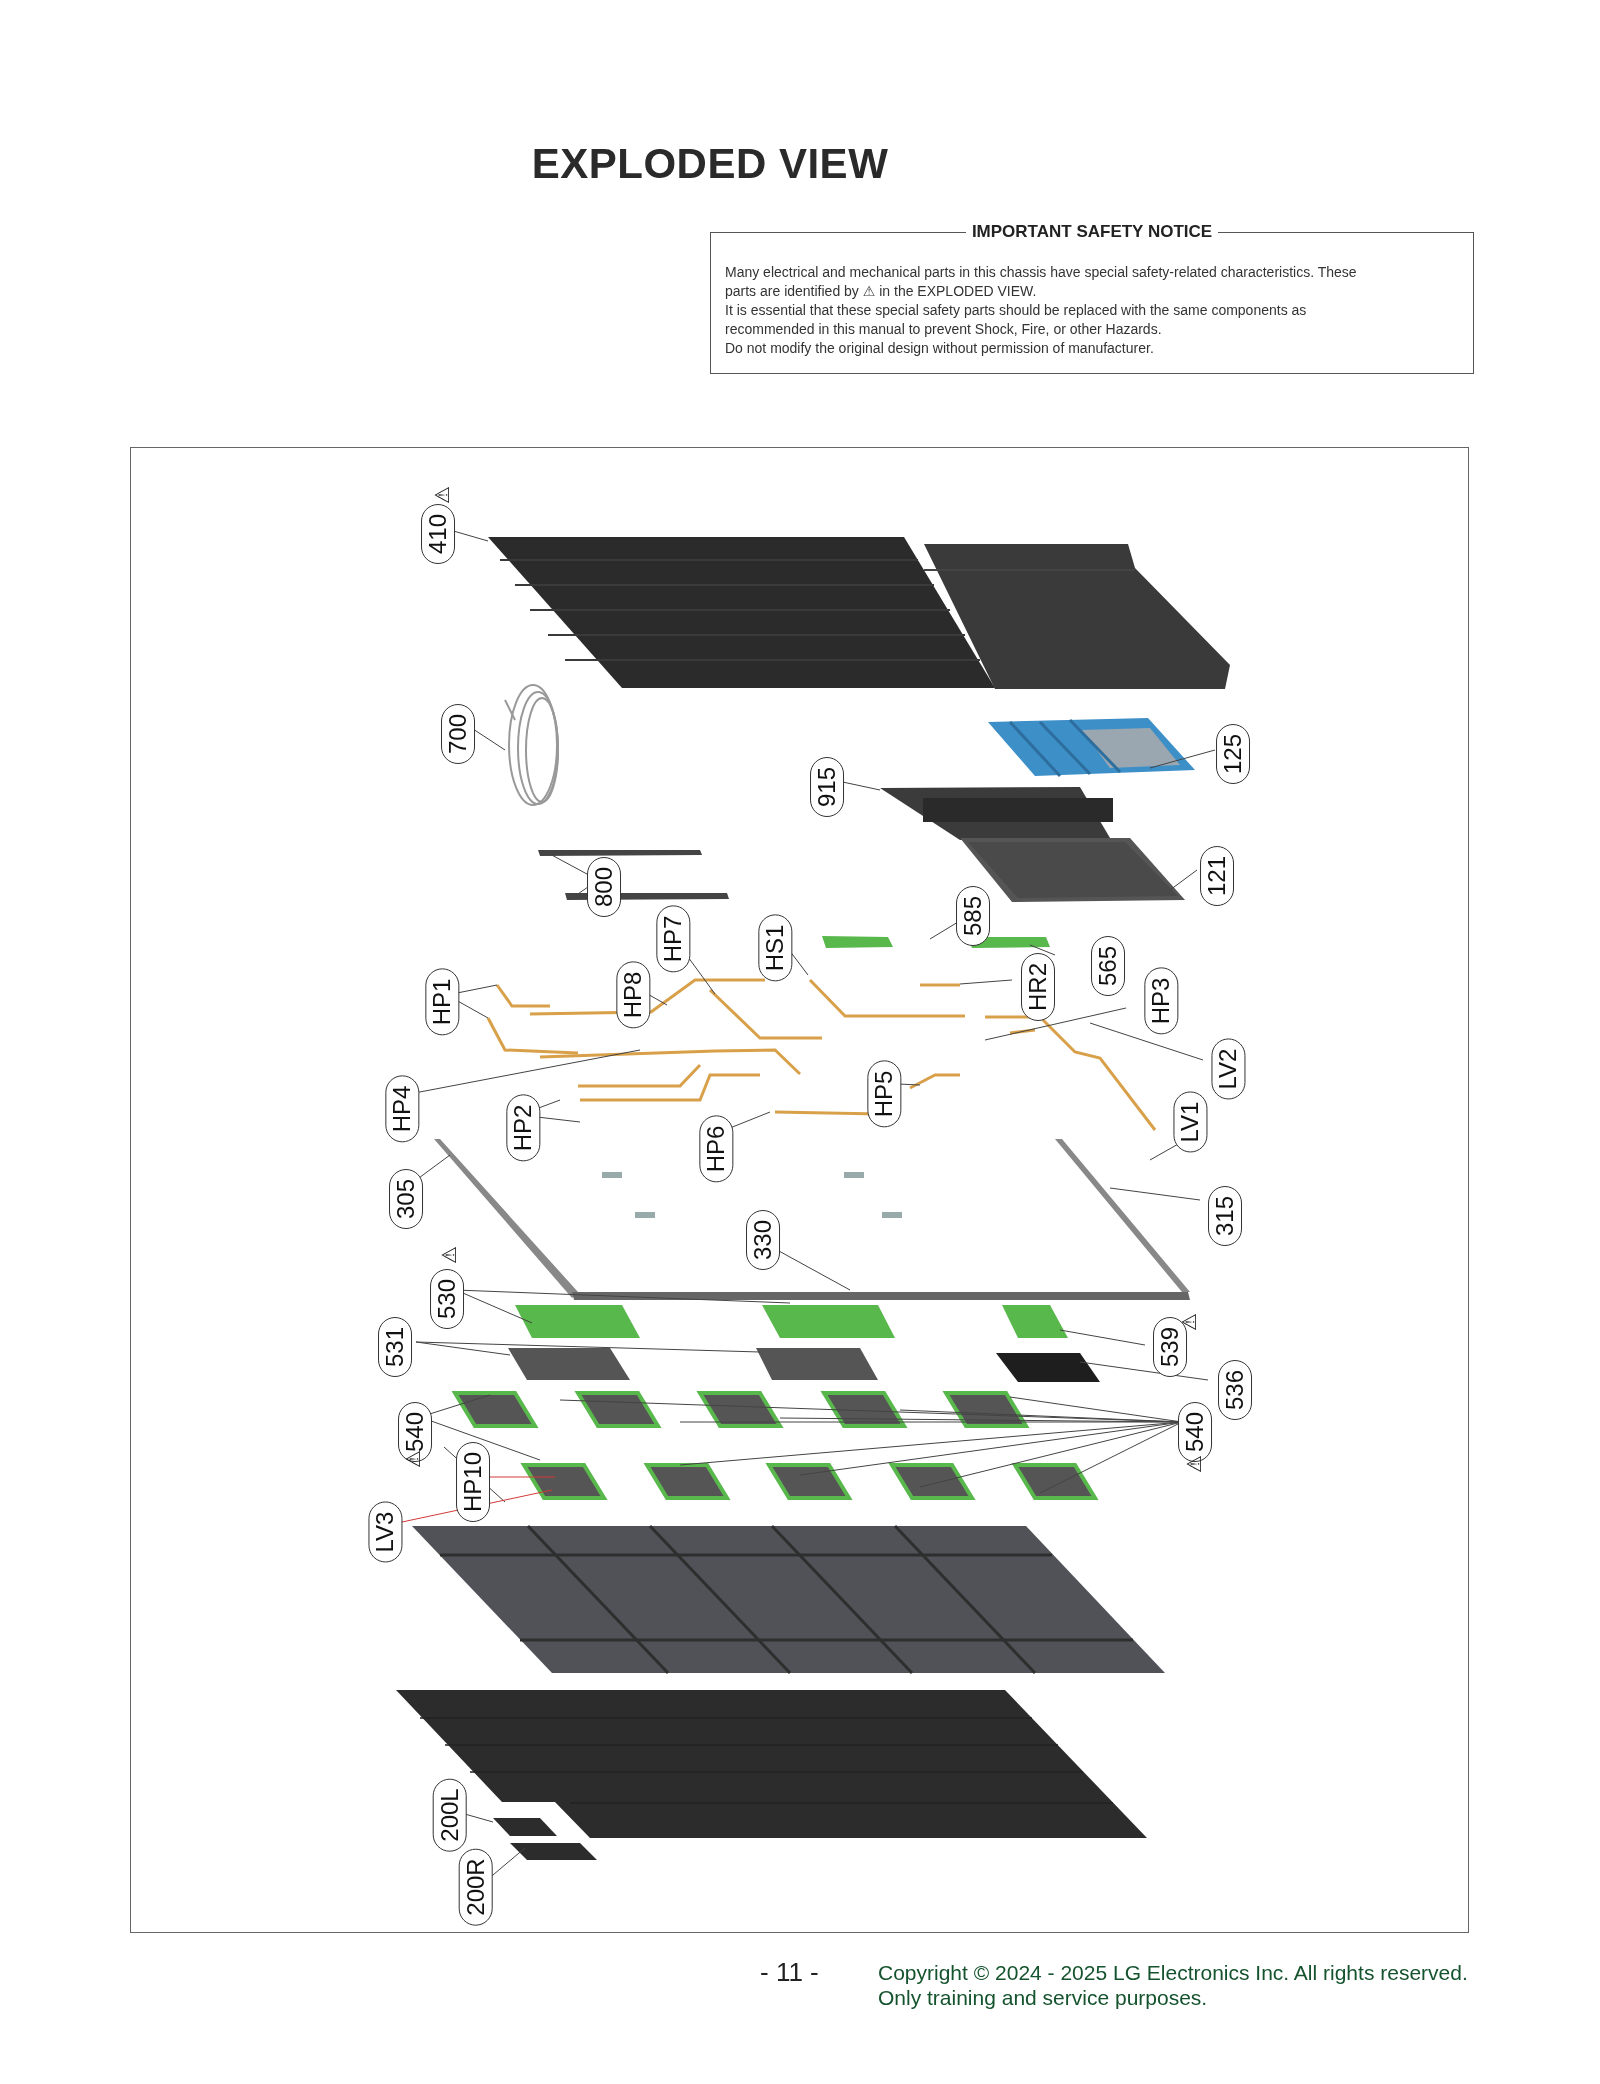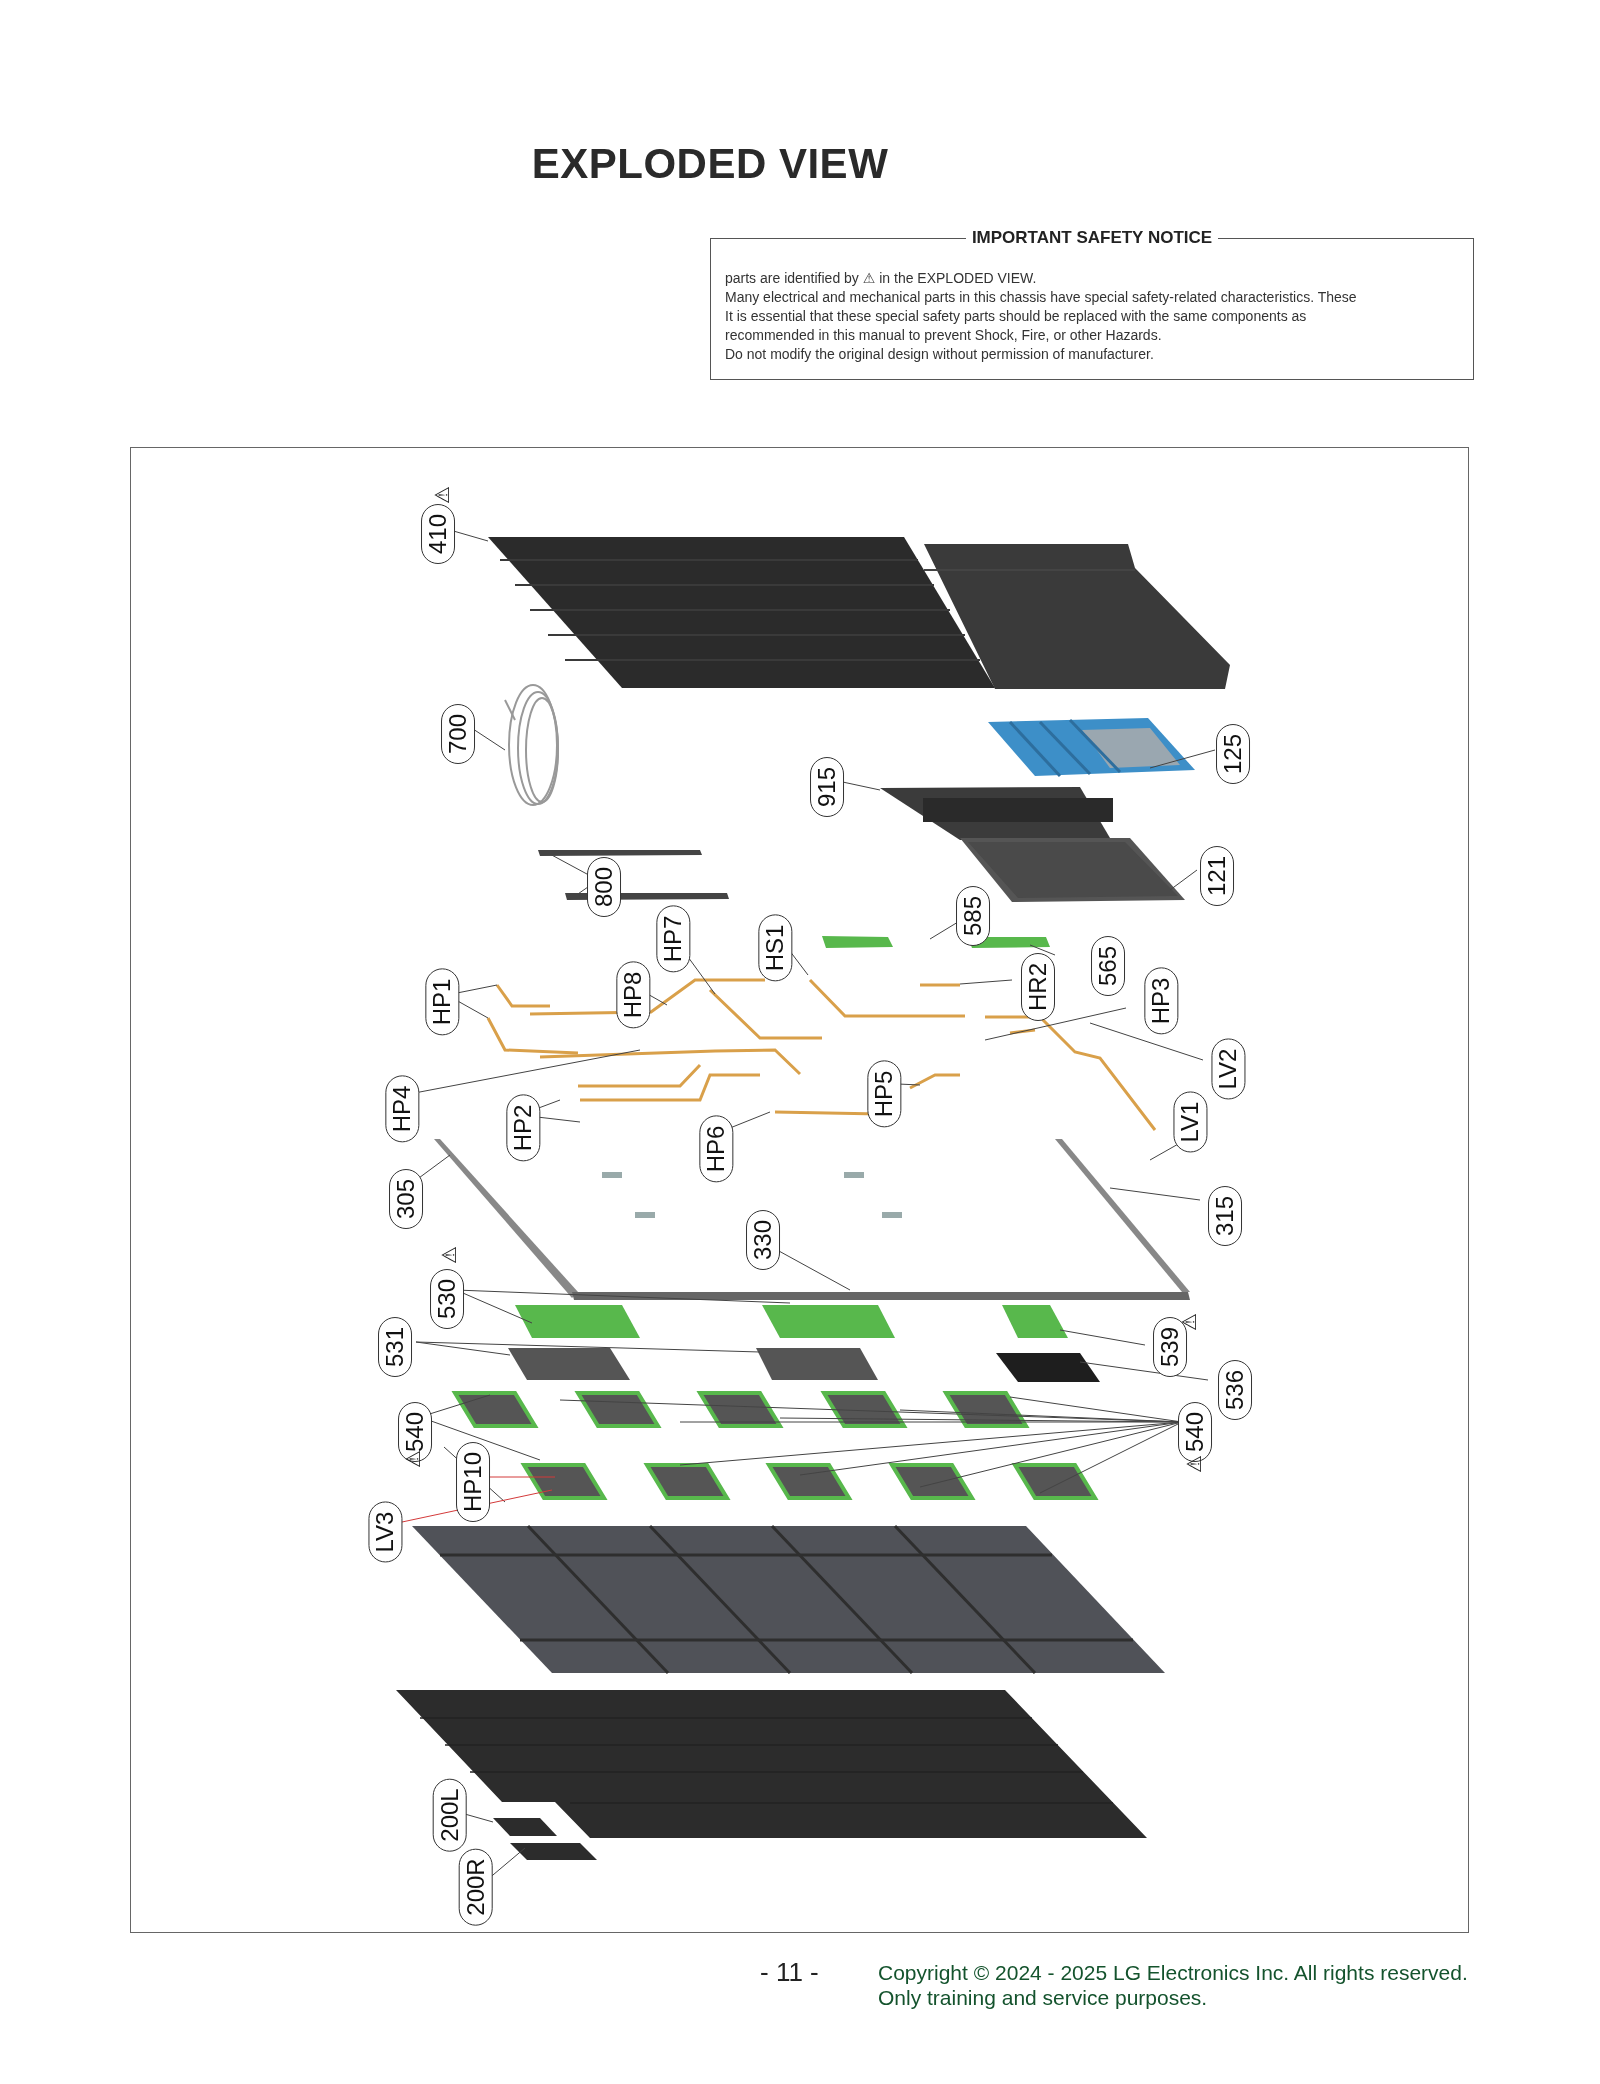--- a/index.html
+++ b/index.html
@@ -1,39 +1,39 @@
 <!DOCTYPE html>
 <html><head>
 <meta charset="utf-8">
 <style>
   html,body{margin:0;padding:0;background:#fff;}
   body{width:1600px;height:2084px;position:relative;overflow:hidden;font-family:"Liberation Sans",sans-serif;color:#222;}
   .title{position:absolute;left:0;width:1420px;top:140px;text-align:center;font-size:42px;font-weight:bold;color:#2a2a2a;letter-spacing:0.5px;}
-  .notice{position:absolute;left:710px;top:238px;width:764px;height:142px;border:1.5px solid #555;box-sizing:border-box;}
+  .notice{position:absolute;left:710px;top:232px;width:764px;height:142px;border:1.5px solid #555;box-sizing:border-box;}
   .notice-head{position:absolute;top:-11px;left:0;width:100%;text-align:center;}
   .notice-head span{background:#fff;padding:0 6px;font-weight:bold;font-size:17px;color:#222;}
   .notice-body{position:absolute;left:14px;right:14px;top:30px;font-size:14px;line-height:19px;color:#333;text-align:justify;}
   .notice-body p{margin:0;}
   .frame{position:absolute;left:130px;top:447px;width:1339px;height:1486px;border:1.5px solid #666;box-sizing:border-box;}
   svg.diagram{position:absolute;left:0;top:0;width:1600px;height:2084px;}
   .callout{position:absolute;transform:rotate(-90deg);transform-origin:center center;border:1.3px solid #333;border-radius:20px;background:#fff;font-size:24px;padding:3px 9px;line-height:26px;white-space:nowrap;color:#111;}
   .warn{position:absolute;transform:rotate(-90deg);font-size:20px;color:#222;}
   .page-num{position:absolute;left:760px;top:1957px;font-size:26px;color:#222;}
   .copyright{position:absolute;left:878px;top:1960px;font-size:21px;line-height:25px;color:#14532d;}
 </style>
 </head>
 <body>
 
 <div class="title">EXPLODED VIEW</div>
 
 <div class="notice">
   <div class="notice-head"><span>IMPORTANT SAFETY NOTICE</span></div>
   <div class="notice-body">
+    <p>Many electrical and mechanical parts in this chassis have special safety-related characteristics. These</p>
     <p><span>parts are identified by</span> <span>⚠</span> <span>in the EXPLODED VIEW.</span></p>
-    <p>Many electrical and mechanical parts in this chassis have special safety-related characteristics. These</p>
     <p>It is essential that these special safety parts should be replaced with the same components as</p>
     <p>recommended in this manual to prevent Shock, Fire, or other Hazards.</p>
     <p>Do not modify the original design without permission of manufacturer.</p>
   </div>
 </div>
 
 <div class="frame"></div>
 
 <svg class="diagram" viewBox="0 0 1600 2084" xmlns="http://www.w3.org/2000/svg">
 

